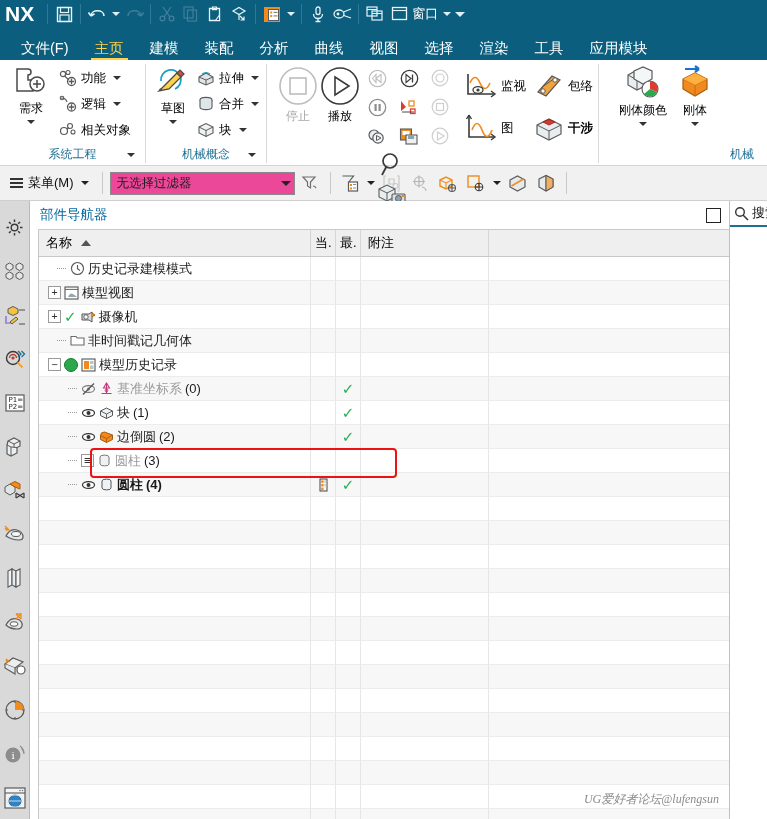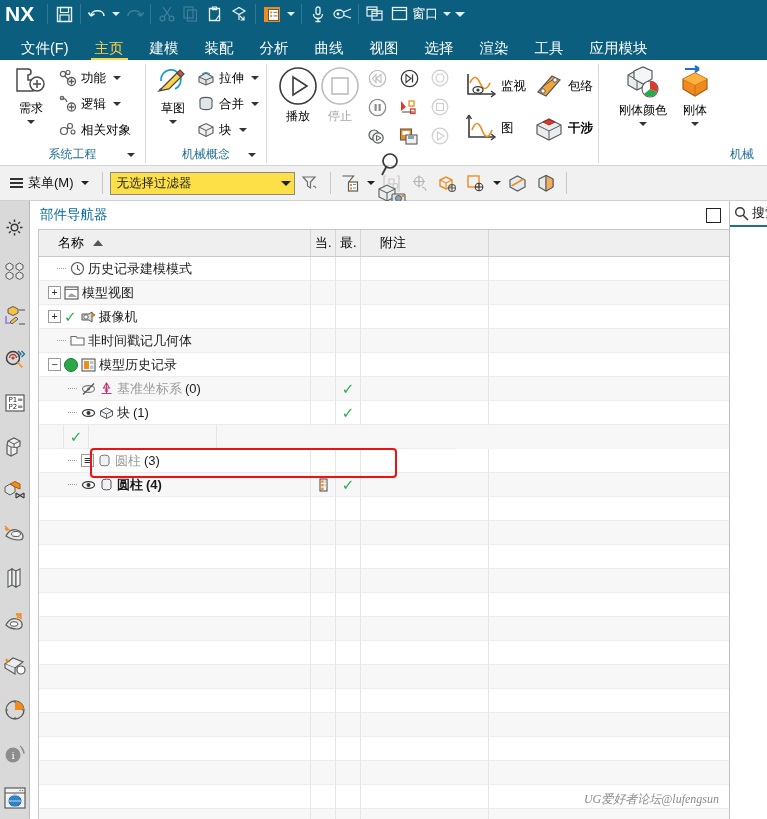--- a/index.html
+++ b/index.html
@@ -82,21 +82,21 @@
   
   .selbar{
     height:35px;background:#f1f1f1;border-bottom:1px solid #cfcfcf;
     display:flex;align-items:center;padding:0 4px;box-sizing:border-box;gap:3px;
   }
   .menubtn{display:flex;align-items:center;gap:5px;padding:0 6px;height:24px;font-size:13px;color:#111;}
   .hamb{display:flex;flex-direction:column;gap:2.5px;}
   .hamb span{display:block;width:13px;height:1.5px;background:#333;}
   .vsep{width:1px;height:22px;background:#c8c8c8;margin:0 4px;}
   .combo{
-    height:23px;border:1px solid #8a8a8a;background:#fde047;display:flex;align-items:center;
+    height:23px;border:1px solid #8a8a8a;background:#ec4899;display:flex;align-items:center;
     justify-content:space-between;padding:0 3px 0 6px;font-size:12.5px;box-sizing:border-box;
   }
   .combo .cc{width:0;height:0;border-left:5px solid transparent;border-right:5px solid transparent;border-top:5px solid #222;margin-left:6px;}
   .tbtn{width:25px;height:24px;display:flex;align-items:center;justify-content:center;}
   .tcar{width:11px;height:24px;display:flex;align-items:center;justify-content:center;}
   .tcar i{width:0;height:0;border-left:4px solid transparent;border-right:4px solid transparent;border-top:4px solid #222;}
 
   
   .main{display:flex;height:619px;}
   .resbar{
@@ -107,21 +107,21 @@
 
   .navpanel{flex:1;display:flex;flex-direction:column;background:#fff;position:relative;}
   .navhdr{
     height:28px;display:flex;align-items:center;justify-content:space-between;
     padding:0 8px 0 10px;box-sizing:border-box;font-size:13.5px;color:#0369a1;
   }
   .pinbox{width:13px;height:13px;border:1.6px solid #222;background:#fff;}
 
   .treewrap{flex:1;margin:0 0 0 8px;border:1px solid #c8c8c8;border-bottom:none;border-right:none;overflow:hidden;position:relative;background:#fff;}
   .thead{display:flex;height:26px;background:#efefef;border-bottom:1px solid #c8c8c8;font-size:13px;color:#000;}
-  .th{display:flex;align-items:center;padding-left:19px;border-right:1px solid #d5d5d5;box-sizing:border-box;position:relative;}
+  .th{display:flex;align-items:center;padding-left:7px;border-right:1px solid #d5d5d5;box-sizing:border-box;position:relative;}
   .th .sortarrow{width:0;height:0;border-left:5px solid transparent;border-right:5px solid transparent;border-bottom:6px solid #555;margin-left:9px;}
 
   .trow{display:flex;height:24px;align-items:stretch;font-size:13px;}
   .trow.odd{background:#f7f7f7;}
   .trow.even{background:#ffffff;}
   .tc{box-sizing:border-box;border-right:1px solid #e6e6e6;border-bottom:1px solid #ececec;display:flex;align-items:center;}
   .tc.name{padding-left:4px;gap:3px;}
   .tc.ctr{justify-content:center;}
   .expander{
     width:11px;height:11px;border:1px solid #9a9a9a;background:#fff;
@@ -375,33 +375,33 @@
       </div>
       <div class="gfoot">
         <span>机械概念</span>
         <span class="gcar" style="position:absolute;right:10px;"></span>
       </div>
     </div>
     <div class="gdiv"></div>
 
     <div class="rgroup" style="width:331px;">
       <div class="gbody" style="padding-left:10px;">
+        <div class="bigbtn dim" style="width:46px;">
+          <svg width="42" height="42" viewBox="0 0 42 42">
+              <circle cx="21" cy="21" r="18" fill="none" stroke="#bdbdbd" stroke-width="1.6"></circle>
+              <rect x="13" y="13" width="16" height="16" fill="none" stroke="#bdbdbd" stroke-width="1.6"></rect>
+            </svg>
+          <div class="lbl">停止</div>
+        </div>
         <div class="bigbtn" style="width:46px;">
           <svg width="42" height="42" viewBox="0 0 42 42">
               <circle cx="21" cy="21" r="18" fill="none" stroke="#3a3a3a" stroke-width="1.6"></circle>
               <path d="M16 12 L30 21 L16 30 z" fill="none" stroke="#3a3a3a" stroke-width="1.6"></path>
             </svg>
           <div class="lbl">播放</div>
-        </div>
-        <div class="bigbtn dim" style="width:46px;">
-          <svg width="42" height="42" viewBox="0 0 42 42">
-              <circle cx="21" cy="21" r="18" fill="none" stroke="#bdbdbd" stroke-width="1.6"></circle>
-              <rect x="13" y="13" width="16" height="16" fill="none" stroke="#bdbdbd" stroke-width="1.6"></rect>
-            </svg>
-          <div class="lbl">停止</div>
         </div>
 
         <div class="icogrid" style="grid-template-columns:repeat(2,32px);grid-auto-rows:29px;">
           <div><svg width="19" height="19" viewBox="0 0 19 19">
                 <circle cx="9.5" cy="9.5" r="8.2" fill="none" stroke="#bfbfbf" stroke-width="1.3"></circle>
                 <path d="M13 5.5 L8 9.5 L13 13.5 z M8 5.5 L4.5 9.5 L8 13.5 z" fill="none" stroke="#bfbfbf" stroke-width="1.1"></path>
               </svg></div>
           <div><svg width="19" height="19" viewBox="0 0 19 19">
                 <circle cx="9.5" cy="9.5" r="8.2" fill="none" stroke="#3a3a3a" stroke-width="1.3"></circle>
                 <path d="M6 5.5 L11 9.5 L6 13.5 z" fill="none" stroke="#3a3a3a" stroke-width="1.1"></path>
@@ -899,20 +899,34 @@
             </div>
             <div class="tc ctr" style="width:25px;"></div>
             <div class="tc ctr" style="width:25px;">
                 <span class="chk">✓</span>
               </div>
             <div class="tc" style="width:128px;"></div>
             <div class="tc" style="width:240px;border-right:none;"></div>
           </div>
 
           <div class="trow odd">
+            <div class="tc name" style="width:272px;">
+              <span class="indent" style="width:21px;"></span>
+              <span class="leafdash"></span>
+              <svg width="15" height="14" viewBox="0 0 15 14">
+                  <ellipse cx="7.5" cy="7" rx="6" ry="3.4" fill="#fff" stroke="#333" stroke-width="1.2"></ellipse>
+                  <circle cx="7.5" cy="7" r="2" fill="#333"></circle>
+                </svg>
+              <svg width="15" height="14" viewBox="0 0 15 14">
+                  <path d="M1.5 5.5 q0 -3.5 4 -3.5 L13.5 5 L13.5 9.5 L7.5 12.5 L1.5 9.5 z" fill="#f0891e" stroke="#a85b10" stroke-width="1"></path>
+                  <path d="M1.5 5.5 L7.5 8.5 L13.5 5 M7.5 8.5 v4" stroke="#a85b10" stroke-width="0.9" fill="none"></path>
+                </svg>
+              <span class="nlabel">边倒圆</span>
+              <span class="nlabel num">(2)</span>
+            </div>
             <div class="tc ctr" style="width:25px;"></div>
             <div class="tc ctr" style="width:25px;">
                 <span class="chk">✓</span>
               </div>
             <div class="tc" style="width:128px;"></div>
             <div class="tc" style="width:240px;border-right:none;"></div>
           </div>
 
           <div class="trow even">
             <div class="tc name" style="width:272px;">

